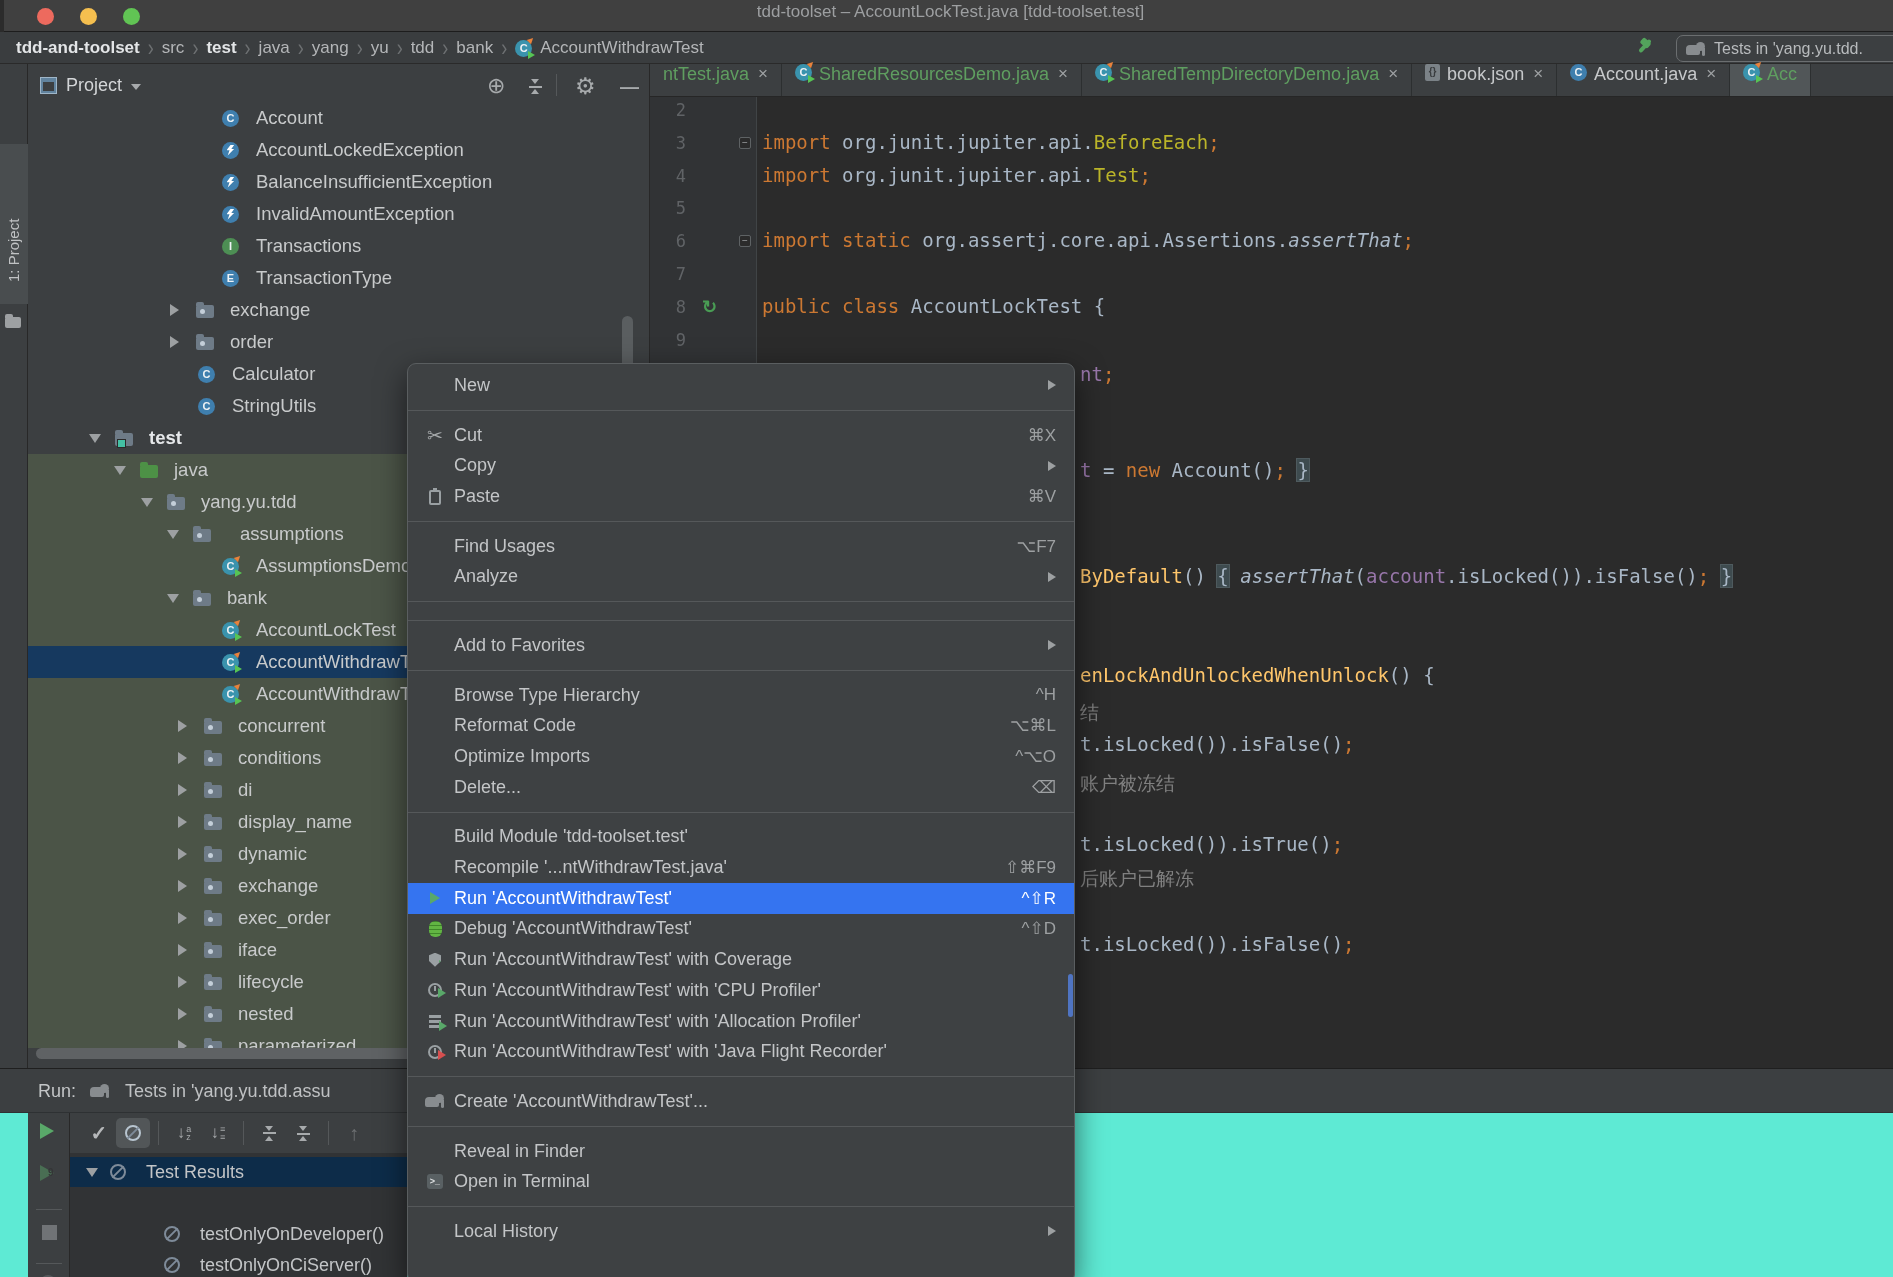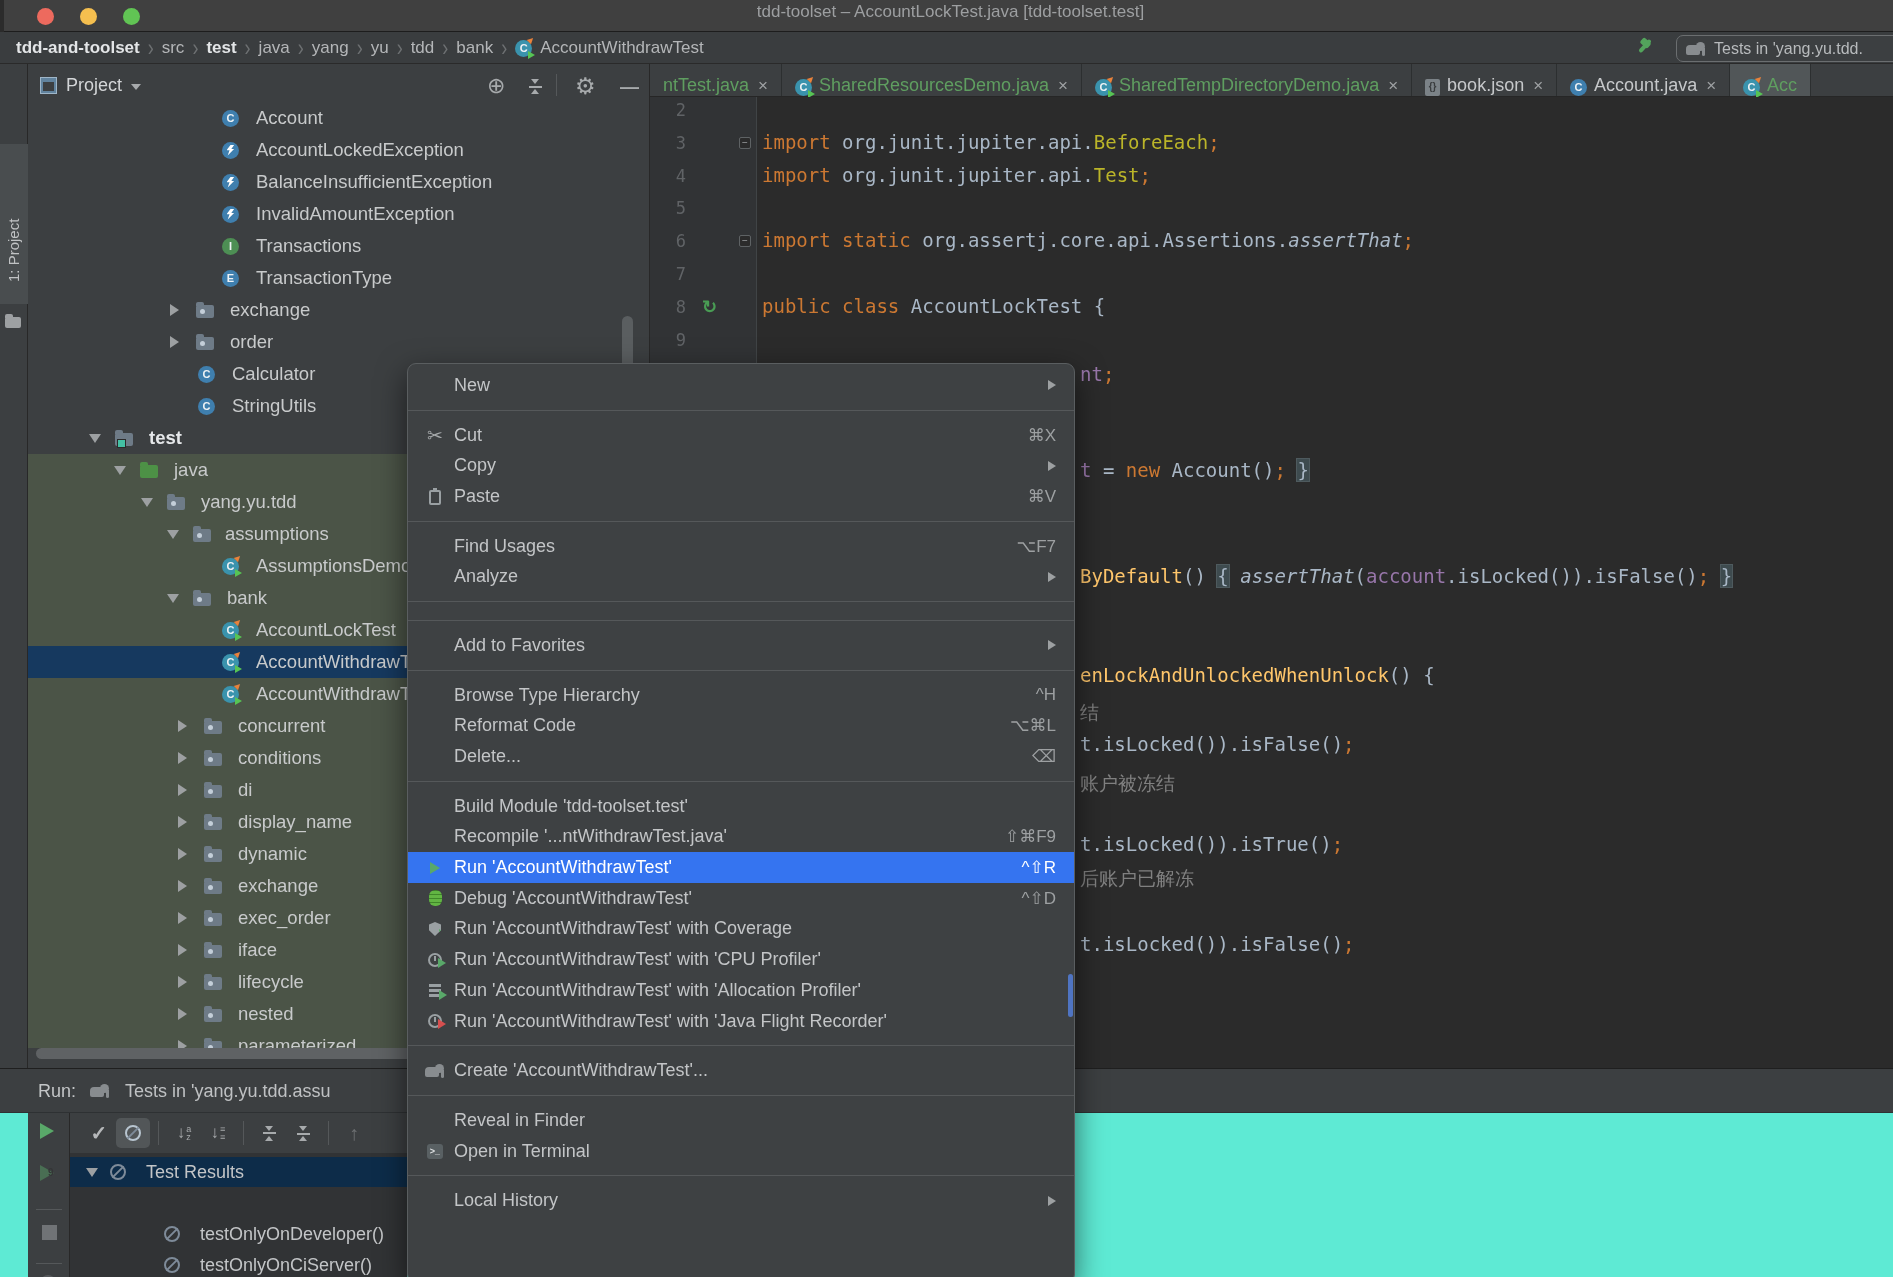--- a/index.html
+++ b/index.html
@@ -72,21 +72,21 @@
   .icn-collapse { width:13px; height:15px; }
   .icn-collapse::before { content:""; position:absolute; left:0; right:0; top:7px; height:2px; background:#a7aaac; }
   .icn-collapse .t1 { position:absolute; left:2px; top:0; border-top:5px solid #a7aaac; border-left:4px solid transparent; border-right:4px solid transparent; }
   .icn-collapse .t2 { position:absolute; left:2px; bottom:0; border-bottom:5px solid #a7aaac; border-left:4px solid transparent; border-right:4px solid transparent; }
   .icn-wsq { width:17px; height:17px; background:#61839e; border:1px solid #9fb6c8; }
   .icn-wsq::after { content:""; position:absolute; left:2px; top:4px; right:2px; bottom:2px; background:#3c3f41; }
   .glyph { color:#a7aaac; font-size:19px; line-height:1; }
 
   
   .tabbar { position:absolute; left:650px; top:64px; right:0; height:33px; background:#3c3f41; border-bottom:1px solid #262626; display:flex; }
-  .tab { display:flex; align-items:flex-end; gap:7px; padding:0 13px; border-right:1px solid #2c2f30; height:100%; }
+  .tab { display:flex; align-items:flex-start; gap:7px; padding:0 13px; border-right:1px solid #2c2f30; height:100%; }
   .tab .tlabel { font-size:18px; white-space:nowrap; }
   .tab .tlabel.test { color:#5f9e60; }
   .tab .tlabel.plain { color:#c6c8ca; }
   .tab .close { color:#9fa2a4; font-size:17px; margin-left:2px; }
   .tab.active { background:#515658; }
 
   
   .stripe { position:absolute; left:0; top:64px; width:28px; bottom:0; background:#3c3f41; border-right:1px solid #282828; }
   .stripe-item-top { position:absolute; left:0; top:80px; width:28px; height:160px; background:#494d4f; }
   .stripe-text { position:absolute; color:#c0c2c4; font-size:15px; white-space:nowrap; transform:rotate(-90deg); transform-origin:left top; }
@@ -311,21 +311,21 @@
           <span class="tlbl" style="position: absolute; left: 138px;">java</span>
         </div>
         <div class="trow" style="top: 422px;">
           <span class="tree-arrow down" style="position: absolute; left: 113px;"></span>
           <span class="ic icn-folder pkgdot" style="position: absolute; left: 139px;"></span>
           <span class="tlbl" style="position: absolute; left: 165px;">yang.yu.tdd</span>
         </div>
         <div class="trow" style="top: 454px;">
           <span class="tree-arrow down" style="position: absolute; left: 139px;"></span>
           <span class="ic icn-folder pkgdot" style="position: absolute; left: 165px;"></span>
-          <span class="tlbl" style="position: absolute; left: 189px;">assumptions</span>
+          <span class="tlbl" style="position: absolute; left: 204px;">assumptions</span>
         </div>
         <div class="trow" style="top: 486px;">
           <span class="ic icn-circle testcls" style="position: absolute; left: 194px;">C<span class="tri-o"></span><span class="tri-g"></span></span>
           <span class="tlbl" style="position: absolute; left: 220px;">AssumptionsDemo</span>
         </div>
         <div class="trow" style="top: 518px;">
           <span class="tree-arrow down" style="position: absolute; left: 139px;"></span>
           <span class="ic icn-folder pkgdot" style="position: absolute; left: 165px;"></span>
           <span class="tlbl" style="position: absolute; left: 191px;">bank</span>
         </div>
@@ -565,20 +565,25 @@
         <span class="mlabel">Browse Type Hierarchy</span>
         <span class="msc">^H</span>
       </div>
       <div class="mitem">
         <span class="mic"></span>
         <span class="mlabel">Reformat Code</span>
         <span class="msc">⌥⌘L</span>
       </div>
       <div class="mitem">
         <span class="mic"></span>
+        <span class="mlabel">Optimize Imports</span>
+        <span class="msc">^⌥O</span>
+      </div>
+      <div class="mitem">
+        <span class="mic"></span>
         <span class="mlabel">Delete...</span>
         <span class="msc">⌫</span>
       </div>
       <div class="msep"></div>
       <div class="mitem">
         <span class="mic"></span>
         <span class="mlabel">Build Module 'tdd-toolset.test'</span>
       </div>
       <div class="mitem">
         <span class="mic"></span>

